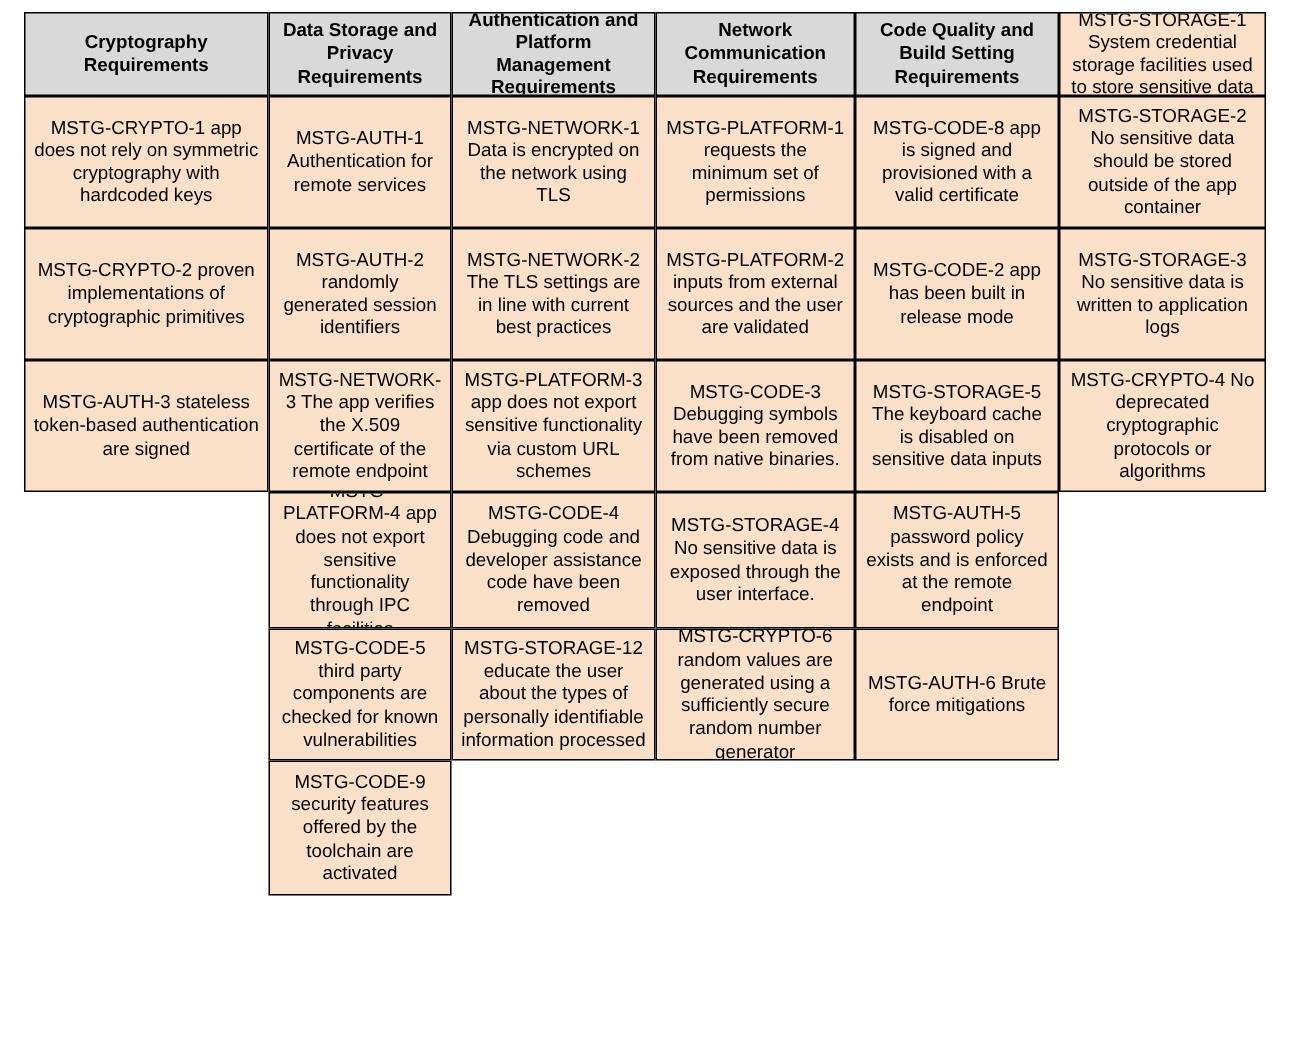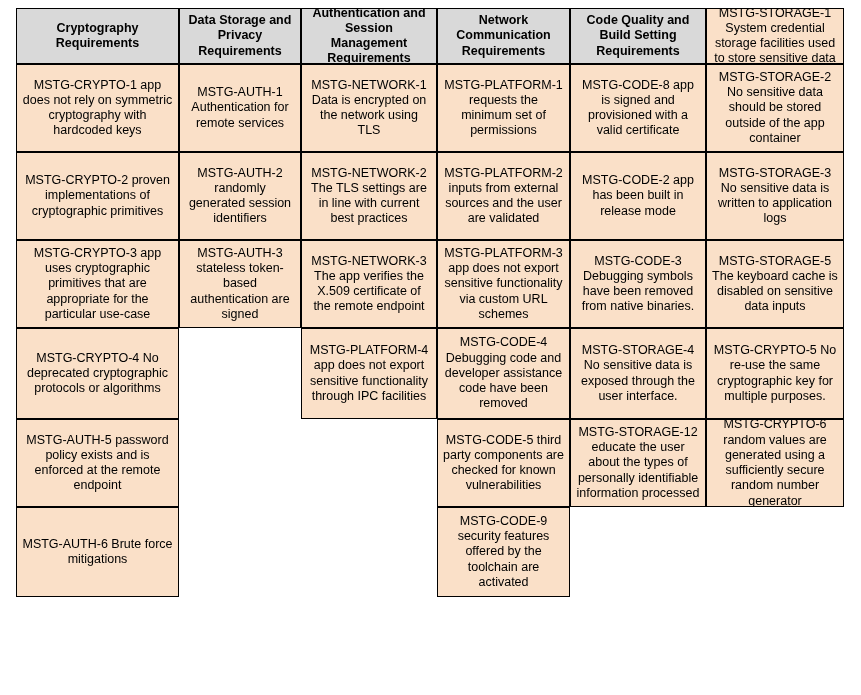--- a/index.html
+++ b/index.html
@@ -62,21 +62,21 @@
     background: transparent;
   }
 </style>
 </head>
 <body>
 
 <div id="table-wrap">
   <div class="grid" id="grid">
       <div class="cell header-cell">Cryptography Requirements</div>
       <div class="cell header-cell">Data Storage and Privacy Requirements</div>
-      <div class="cell header-cell">Authentication and Session Management Requirements</div>
+      <div class="cell header-cell">Authentication and Platform Management Requirements</div>
       <div class="cell header-cell">Network Communication Requirements</div>
       <div class="cell header-cell">Code Quality and Build Setting Requirements</div>
       <div class="cell req-cell">
         <span class="req-text">MSTG-STORAGE-1 System credential storage facilities used to store sensitive data</span>
       </div>
       <div class="cell req-cell">
         <span class="req-text">MSTG-CRYPTO-1 app does not rely on symmetric cryptography with hardcoded keys</span>
       </div>
       <div class="cell req-cell">
         <span class="req-text">MSTG-AUTH-1 Authentication for remote services</span>
@@ -105,23 +105,20 @@
       <div class="cell req-cell">
         <span class="req-text">MSTG-PLATFORM-2 inputs from external sources and the user are validated</span>
       </div>
       <div class="cell req-cell">
         <span class="req-text">MSTG-CODE-2 app has been built in release mode</span>
       </div>
       <div class="cell req-cell">
         <span class="req-text">MSTG-STORAGE-3 No sensitive data is written to application logs</span>
       </div>
       <div class="cell req-cell">
-        <span class="req-text">MSTG-CRYPTO-3 app uses cryptographic primitives that are appropriate for the particular use-case</span>
-      </div>
-      <div class="cell req-cell">
         <span class="req-text">MSTG-AUTH-3 stateless token-based authentication are signed</span>
       </div>
       <div class="cell req-cell">
         <span class="req-text">MSTG-NETWORK-3 The app verifies the X.509 certificate of the remote endpoint</span>
       </div>
       <div class="cell req-cell">
         <span class="req-text">MSTG-PLATFORM-3 app does not export sensitive functionality via custom URL schemes</span>
       </div>
       <div class="cell req-cell">
         <span class="req-text">MSTG-CODE-3 Debugging symbols have been removed from native binaries.</span>
@@ -134,23 +131,20 @@
       </div>
       <div class="cell empty-cell"></div>
       <div class="cell req-cell">
         <span class="req-text">MSTG-PLATFORM-4 app does not export sensitive functionality through IPC facilities</span>
       </div>
       <div class="cell req-cell">
         <span class="req-text">MSTG-CODE-4 Debugging code and developer assistance code have been removed</span>
       </div>
       <div class="cell req-cell">
         <span class="req-text">MSTG-STORAGE-4 No sensitive data is exposed through the user interface.</span>
-      </div>
-      <div class="cell req-cell">
-        <span class="req-text">MSTG-CRYPTO-5 No re-use the same cryptographic key for multiple purposes.</span>
       </div>
       <div class="cell req-cell">
         <span class="req-text">MSTG-AUTH-5 password policy exists and is enforced at the remote endpoint</span>
       </div>
       <div class="cell empty-cell"></div>
       <div class="cell empty-cell"></div>
       <div class="cell req-cell">
         <span class="req-text">MSTG-CODE-5 third party components are checked for known vulnerabilities</span>
       </div>
       <div class="cell req-cell">

